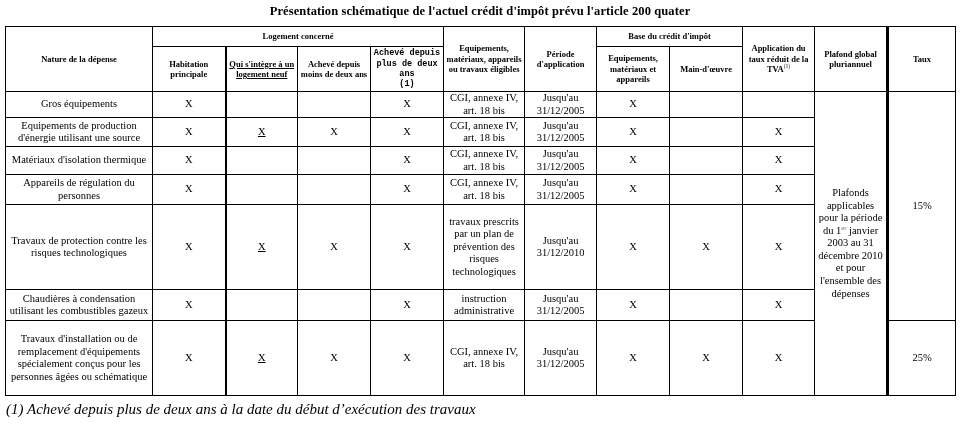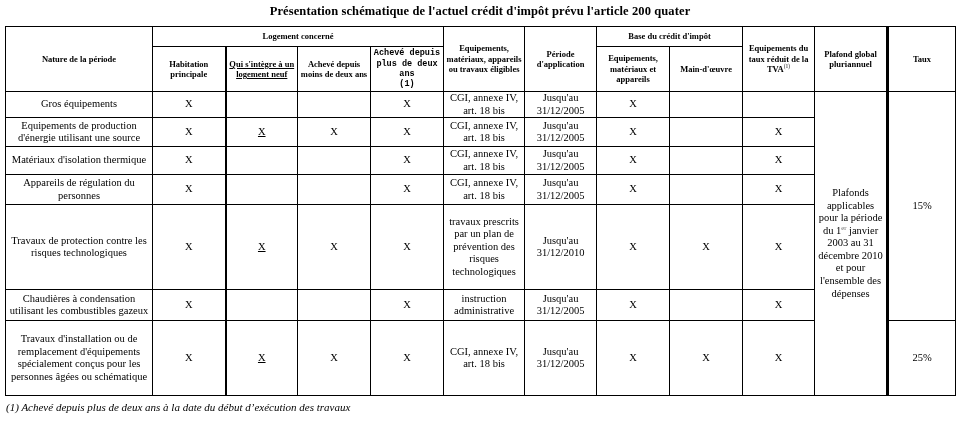--- a/index.html
+++ b/index.html
@@ -56,21 +56,21 @@
   }
   sup.er {
     font-size: 6.5px;
     color: #666;
     vertical-align: super;
     line-height: 0;
   }
   .footnotes {
     margin: 4px 0 0 6px;
     font-style: italic;
-    font-size: 11px;
+    font-size: 15px;
     line-height: 1.3;
   }
 </style>
 </head>
 <body>
 
 <div class="page">
 
   <div class="title">Présentation schématique de l'actuel crédit d'impôt prévu l'article 200 quater</div>
 
@@ -84,26 +84,26 @@
         <col style="width:81px">
       <col style="width:72px">
         <col style="width:73px">
         <col style="width:73px">
       <col style="width:72px">
         <col style="width:73px">
         <col style="width:68px">
     </colgroup>
     <thead>
       <tr style="height:20px">
-        <th rowspan="2">Nature de la période</th>
+        <th rowspan="2">Nature de la dépense</th>
         <th colspan="4">Logement concerné</th>
         <th rowspan="2">Equipements, matériaux, appareils ou travaux éligibles</th>
         <th rowspan="2">Période d'application</th>
         <th colspan="2">Base du crédit d'impôt</th>
-        <th rowspan="2"><span>Equipements du taux réduit de la TVA</span><sup class="tiny">(1)</sup></th>
+        <th rowspan="2"><span>Application du taux réduit de la TVA</span><sup class="tiny">(1)</sup></th>
         <th rowspan="2">Plafond global pluriannuel</th>
         <th rowspan="2" class="thick3">Taux</th>
       </tr>
       <tr style="height:45px">
         <th>Habitation principale</th>
         <th class="thick2">Qui s'intègre à un logement neuf</th>
         <th>Achevé depuis moins de deux ans</th>
         <th>
             <span class="marker-line">Achevé depuis plus de deux ans</span>
             <span class="marker-line">(1)</span>

